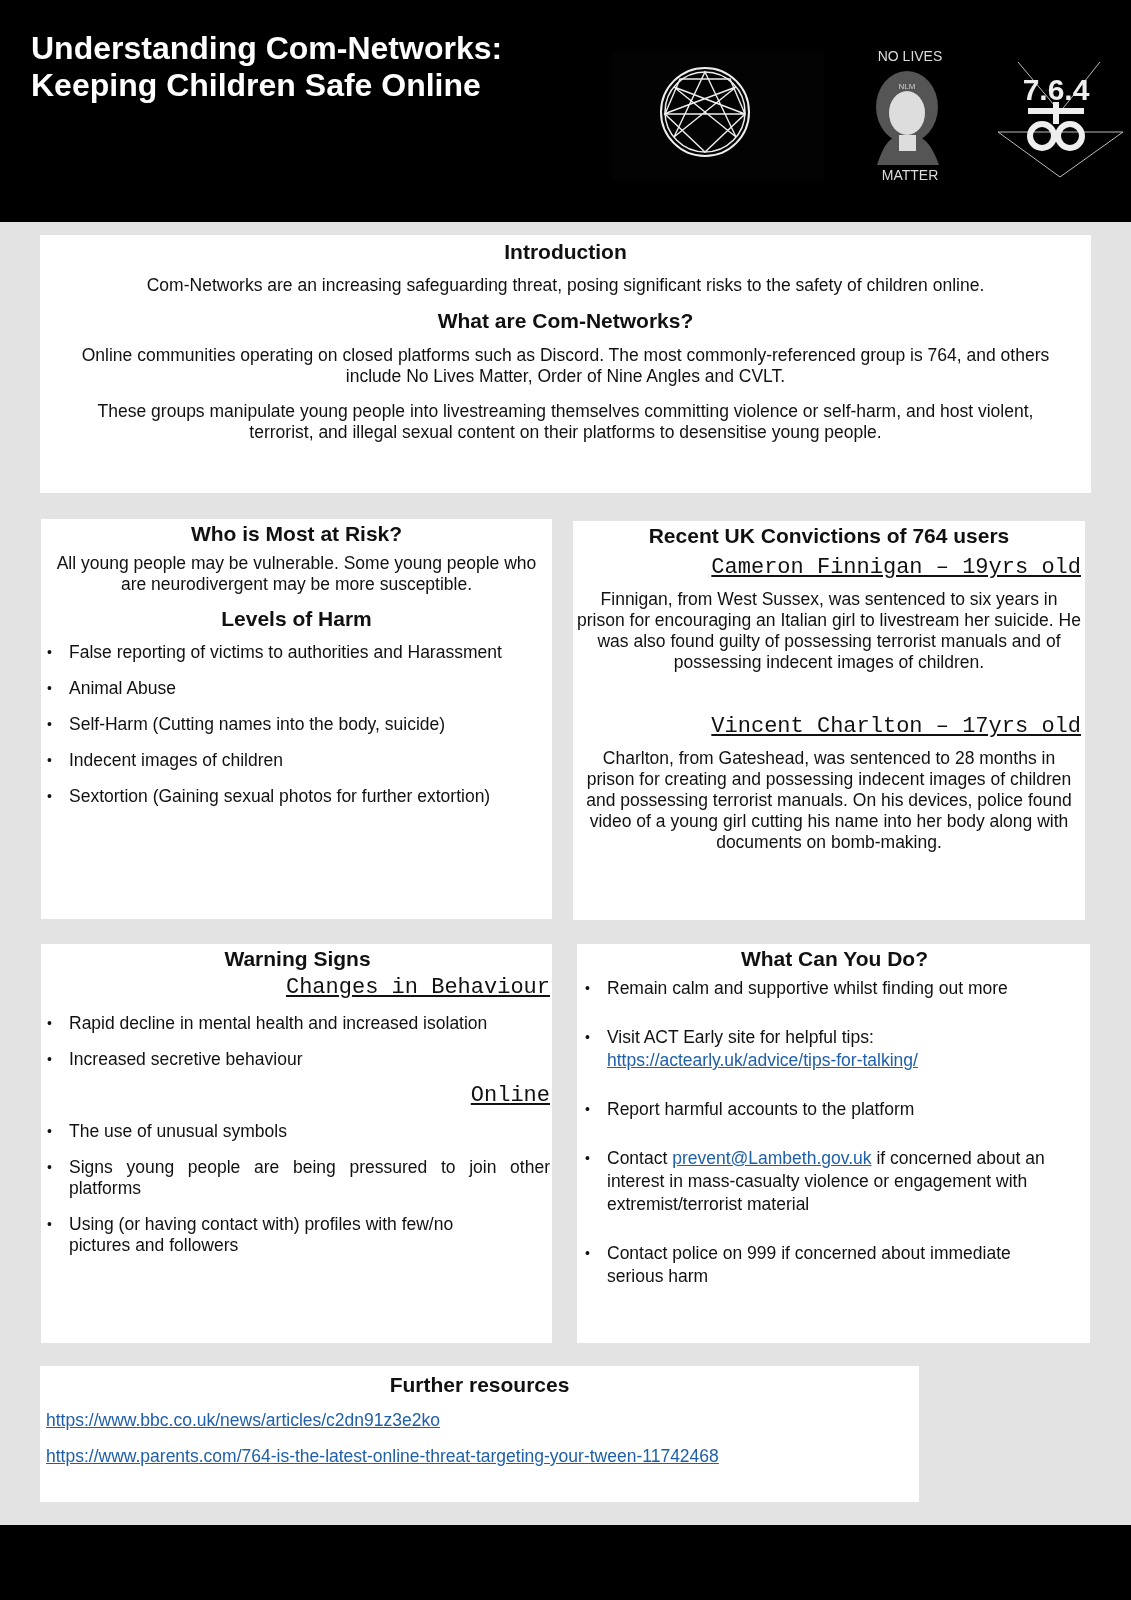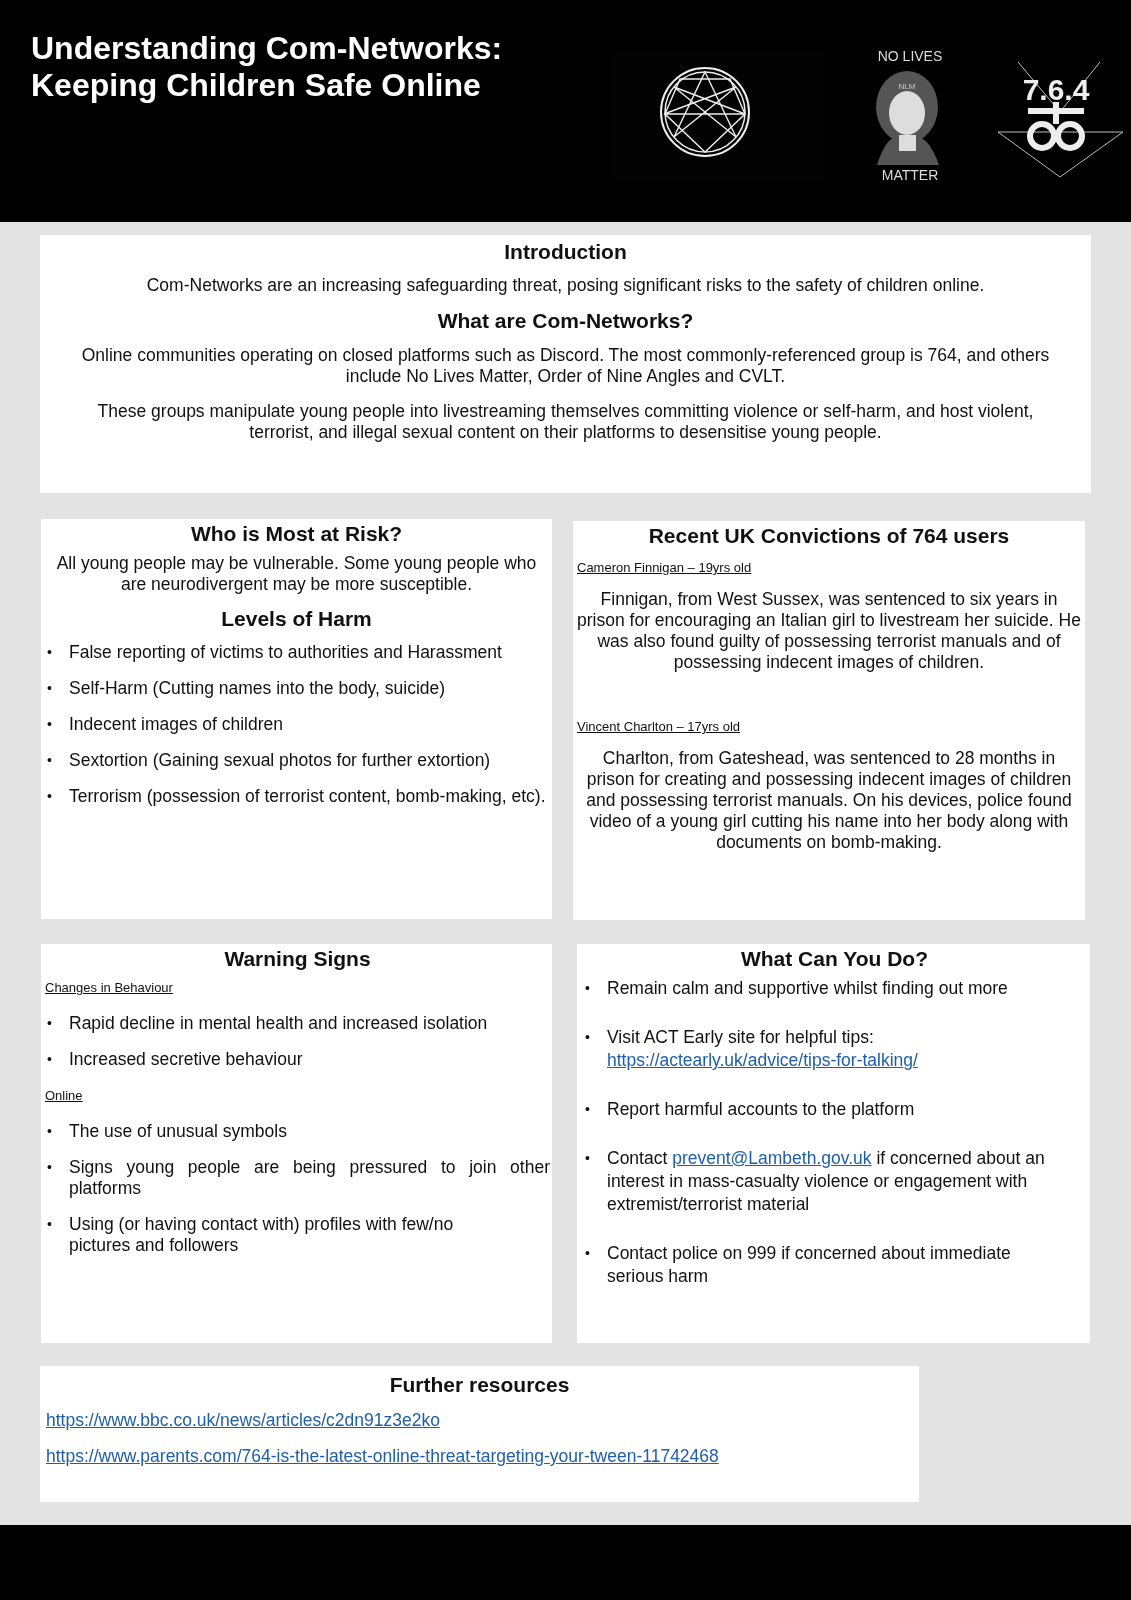--- a/index.html
+++ b/index.html
@@ -17,21 +17,21 @@
   .c-conv { left:573px; top:521px; width:512px; height:399px; padding:0 4px; text-align:center; }
   .c-warn { left:41px; top:944px; width:511px; height:399px; padding:0 2px 0 4px; }
   .c-what { left:577px; top:944px; width:513px; height:399px; padding:0 4px 0 6px; }
   .c-res { left:40px; top:1366px; width:879px; height:136px; padding:0 6px; }
   h2 { font-size:21px; font-weight:bold; text-align:center; margin:0; line-height:26px; }
   p { margin:0; font-size:17.5px; line-height:21px; }
   .center { text-align:center; }
   ul { list-style:none; margin:0; padding:0; }
   li { position:relative; padding-left:24px; font-size:17.5px; line-height:21px; }
   li::before { content:"•"; position:absolute; left:2px; top:0; font-size:14px; }
-  .sub { text-decoration:underline; text-align:left; font-size:13px; line-height:21px; }
+  .sub { text-decoration:underline; text-align:right; font-size:22px; line-height:21px;font-family:Liberation Mono, monospace; }
   a { color:#1f5fa8; text-decoration:underline; }
   .just { text-align:justify; text-align-last:left; }
 </style>
 </head>
 <body>
 
 <div class="header">
   <h1 class="title">
     <span>Understanding Com-Networks:</span><br>
     <span>Keeping Children Safe Online</span>
@@ -78,24 +78,24 @@
   <p style="margin-top:11px;">Online communities operating on closed platforms such as Discord. The most commonly-referenced group is 764, and others include No Lives Matter, Order of Nine Angles and CVLT.</p>
   <p style="margin-top:14px;">These groups manipulate young people into livestreaming themselves committing violence or self-harm, and host violent, terrorist, and illegal sexual content on their platforms to desensitise young people.</p>
 </div>
 
 <div class="card c-risk">
   <h2 style="margin-top:-8px; line-height:45px;">Who is Most at Risk?</h2>
   <p class="center" style="margin-top:-3px;">All young people may be vulnerable. Some young people who are neurodivergent may be more susceptible.</p>
   <h2 style="margin-top:11px;">Levels of Harm</h2>
   <ul style="margin-top:10px;">
     <li style="margin-bottom:15px;">False reporting of victims to authorities and Harassment</li>
+    <li style="margin-bottom:15px;">Animal Abuse</li>
     <li style="margin-bottom:15px;">Self-Harm (Cutting names into the body, suicide)</li>
     <li style="margin-bottom:15px;">Indecent images of children</li>
     <li style="margin-bottom:15px;">Sextortion (Gaining sexual photos for further extortion)</li>
-    <li>Terrorism (possession of terrorist content, bomb-making, etc).</li>
   </ul>
 </div>
 
 <div class="card c-conv">
   <h2 style="margin-top:-8px; line-height:45px;">Recent UK Convictions of 764 users</h2>
   <p class="sub" style="margin-top:-1px;">Cameron Finnigan – 19yrs old</p>
   <p style="margin-top:11px;">Finnigan, from West Sussex, was sentenced to six years in prison for encouraging an Italian girl to livestream her suicide. He was also found guilty of possessing terrorist manuals and of possessing indecent images of children.</p>
   <p class="sub" style="margin-top:43px;">Vincent Charlton – 17yrs old</p>
   <p style="margin-top:11px;">Charlton, from Gateshead, was sentenced to 28 months in prison for creating and possessing indecent images of children and possessing terrorist manuals. On his devices, police found video of a young girl cutting his name into her body along with documents on bomb-making.</p>
 </div>

